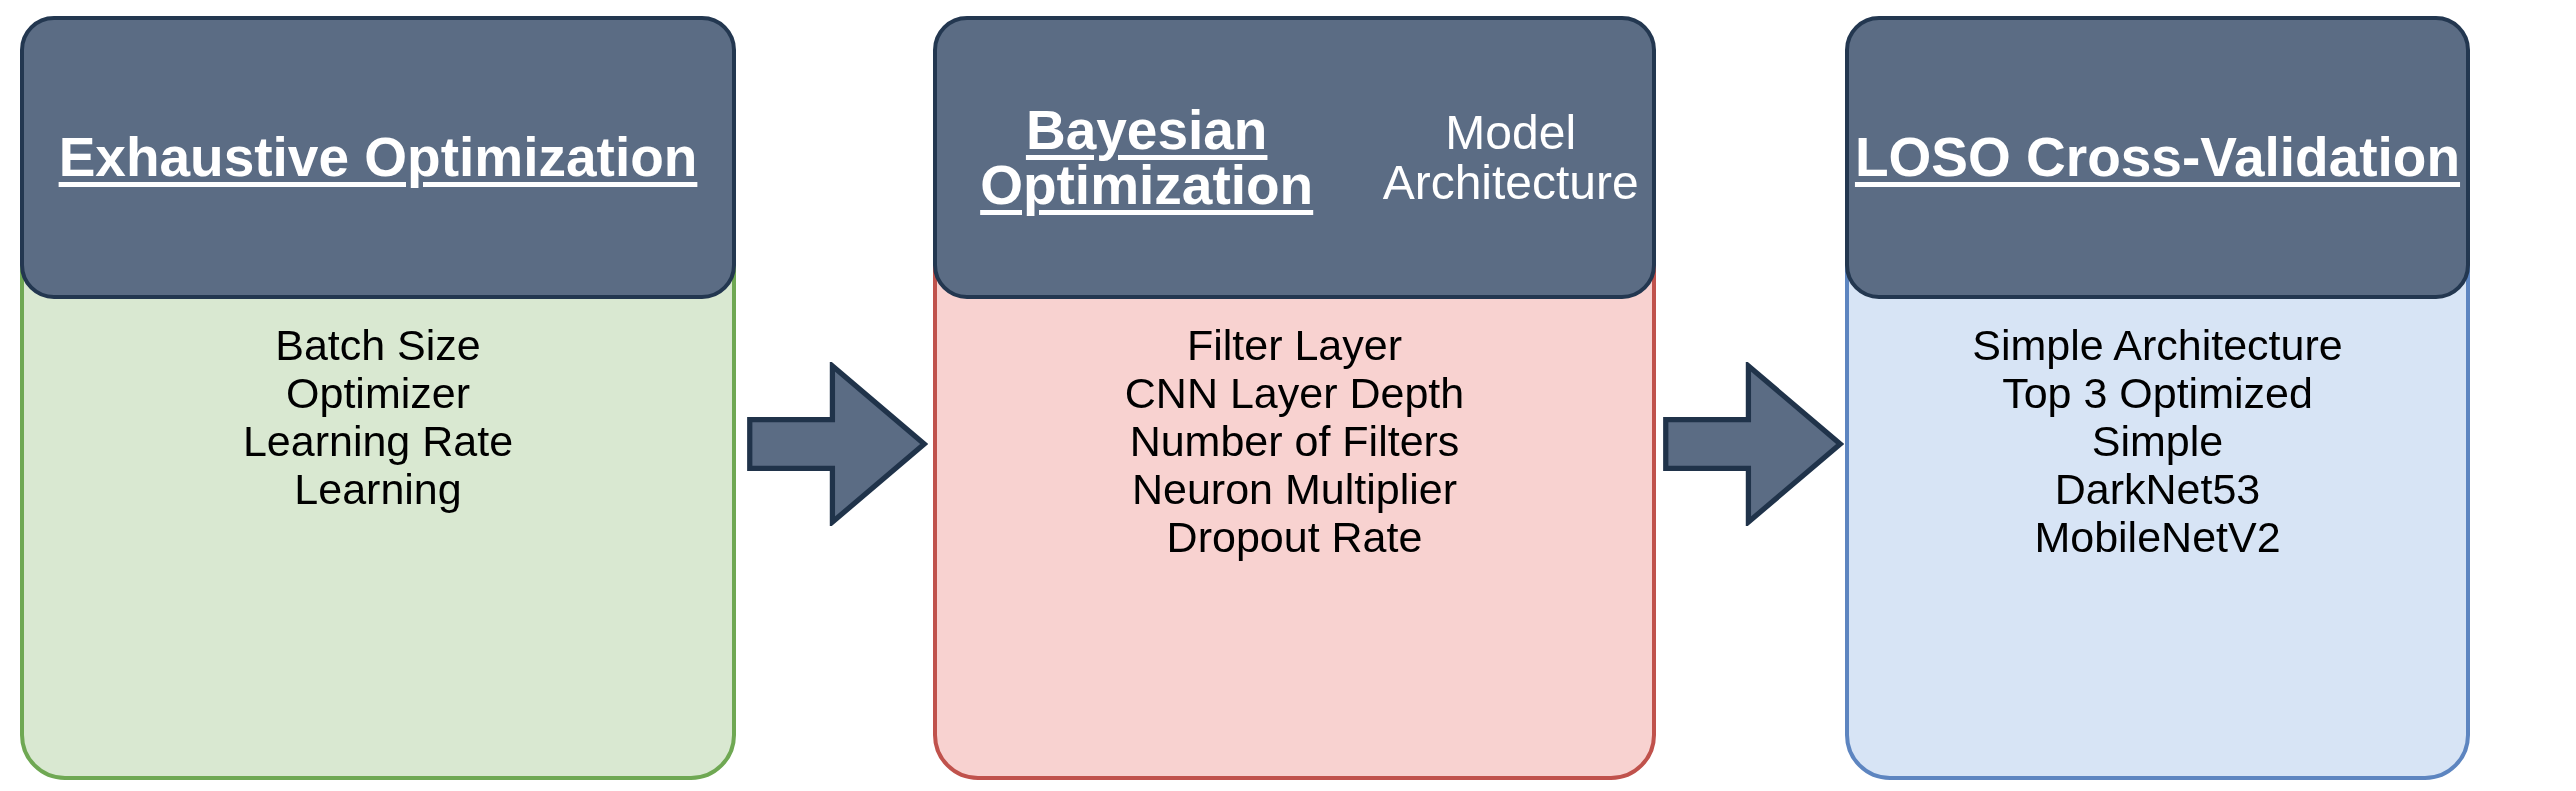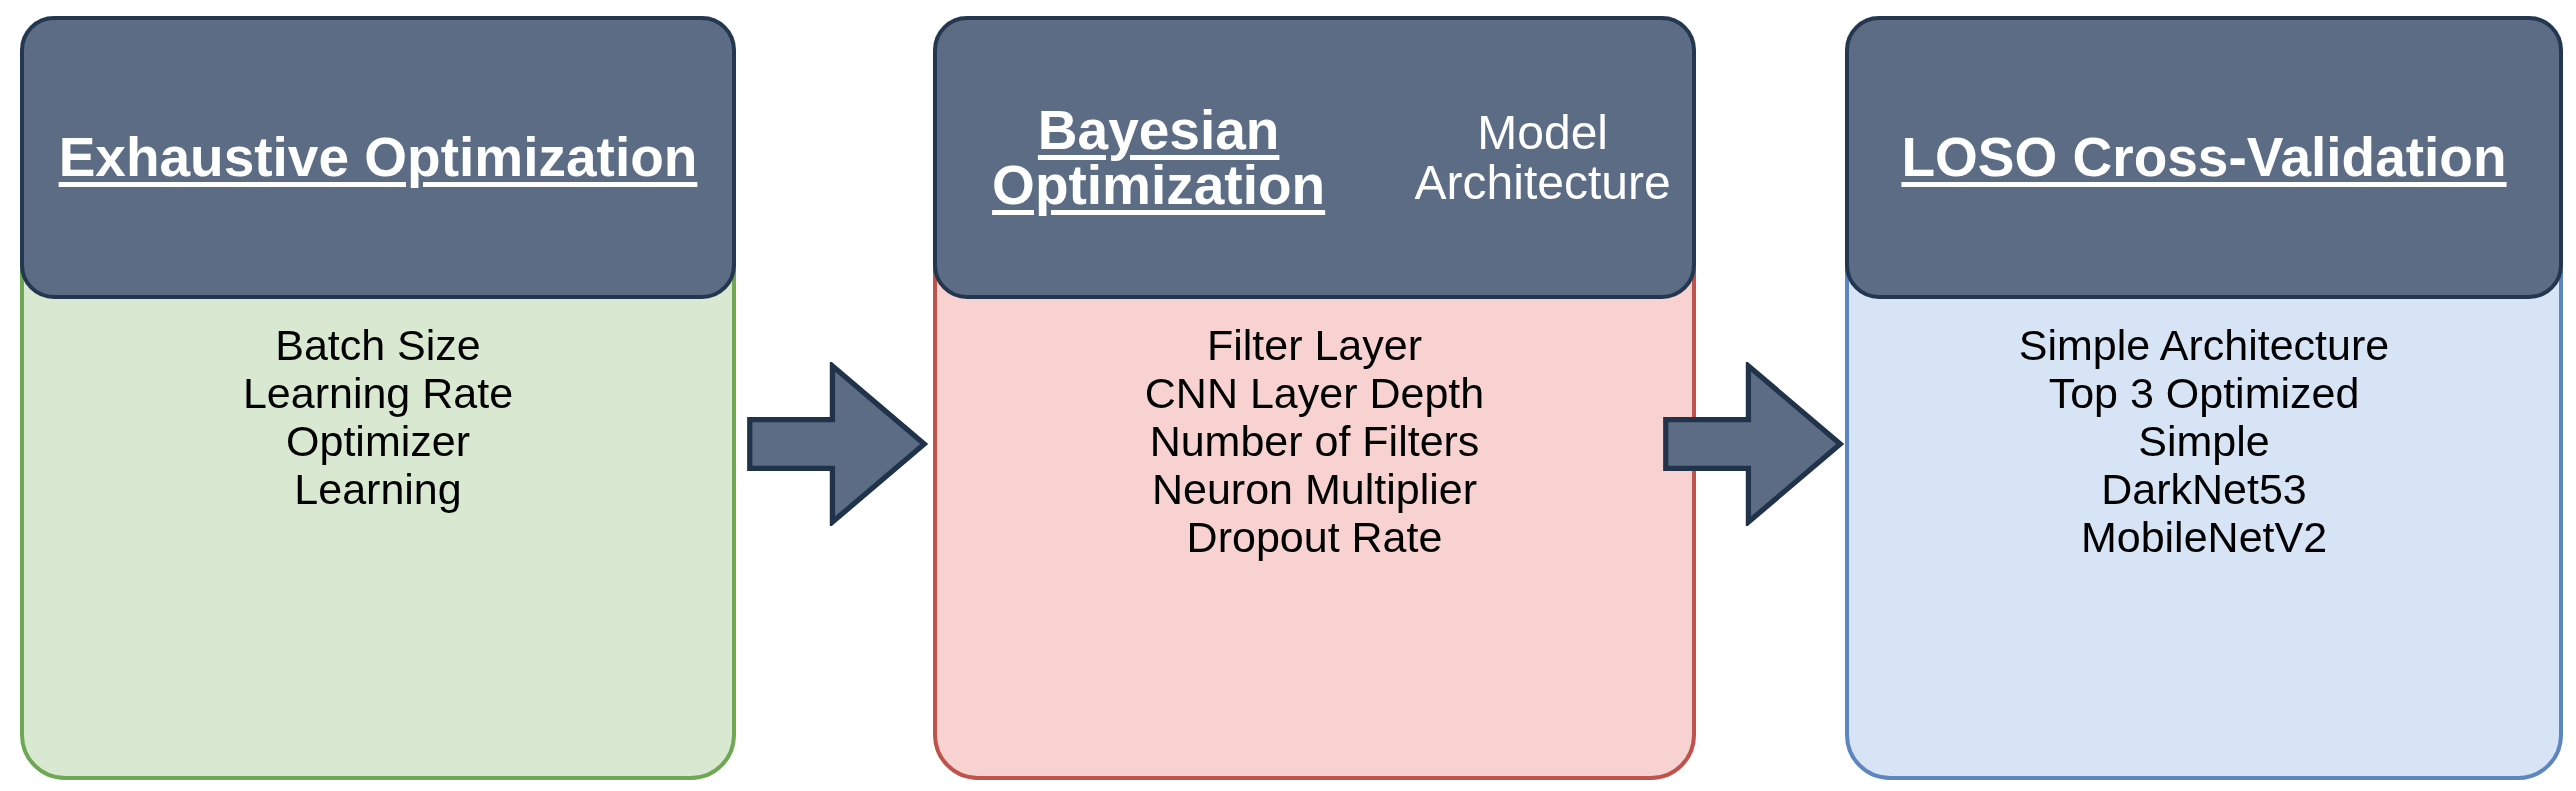--- a/index.html
+++ b/index.html
@@ -10,22 +10,22 @@
   .canvas {
     position: relative;
     width: 2576px;
     height: 791px;
     background: #ffffff;
     font-family: "Liberation Sans", "DejaVu Sans", sans-serif;
     overflow: hidden;
   }
   .stage { position: absolute; top: 0; height: 791px; }
   .stage-col-1 { left: 20px;   width: 716px; }
-  .stage-col-2 { left: 933px; width: 723px; padding-left: 40px; }
-  .stage-col-3 { left: 1845px; width: 718px; }
+  .stage-col-2 { left: 933px; width: 723px; }
+  .stage-col-3 { left: 1845px; width: 625px; }
 
   .stage-body {
     position: absolute;
     left: 0; right: 0;
     top: 112px;
     height: 668px;
     border-radius: 45px;
     border: 4px solid;
     box-sizing: border-box;
     z-index: 1;
@@ -96,22 +96,22 @@
 
 <div class="canvas">
 
   <div class="stage stage-col-1">
     <div class="stage-body"></div>
     <div class="stage-header">
       <div class="stage-title">Exhaustive Optimization</div>
     </div>
     <div class="stage-items">
       <div>Batch Size</div>
+      <div>Optimizer</div>
       <div>Learning Rate</div>
-      <div>Optimizer</div>
       <div>Learning</div>
     </div>
   </div>
 
   <div class="flow-arrow flow-arrow-1">
     <svg viewBox="0 0 276 250" xmlns="http://www.w3.org/2000/svg">
       <polygon points="5,88 131,88 131,6 271,125 131,244 131,162 5,162"></polygon>
     </svg>
   </div>
 

